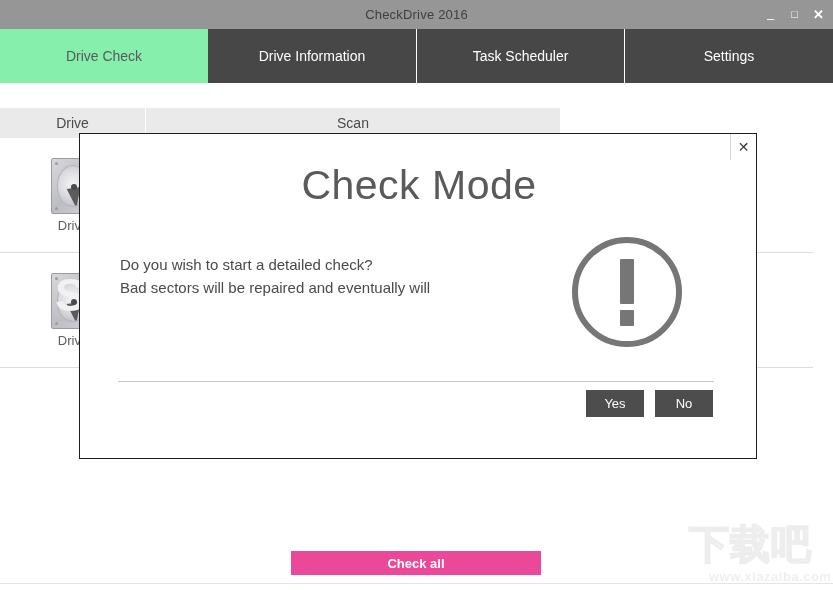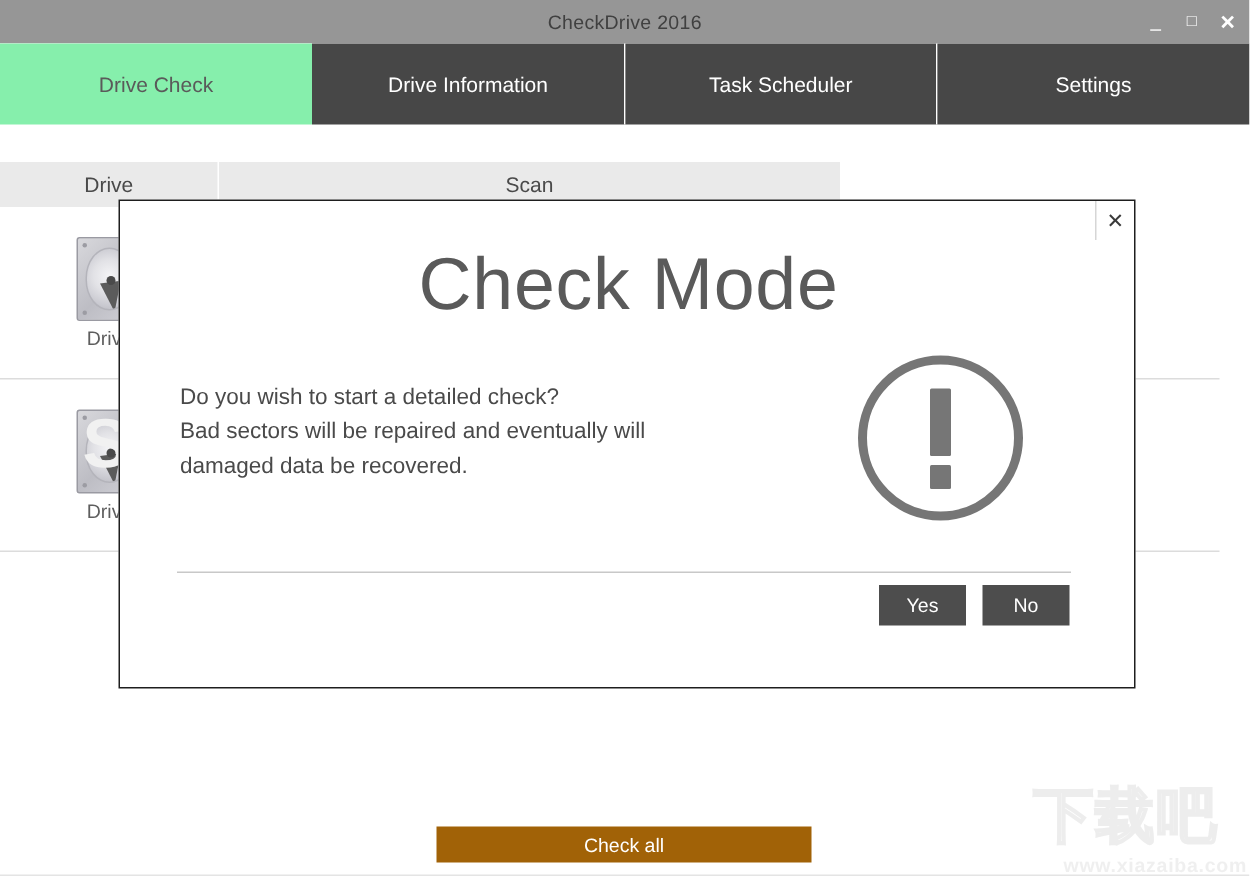--- a/index.html
+++ b/index.html
@@ -194,27 +194,28 @@
     letter-spacing: 8px;
     white-space: nowrap;
     user-select: none;
   }
 
   
   .checkall {
     position: absolute;
     left: 291px; top: 551px;
     width: 250px; height: 24px;
-    background: #a16207;
+    background: #ec4899;
     color: #ffffff;
     font-size: 13px;
     display: flex;
     align-items: center;
     justify-content: center;
     cursor: default;
+    font-weight: bold;
   }
 
   .bottom-rule {
     position: absolute;
     left: 0; top: 583px;
     width: 833px; height: 1px;
     background: #e4e4e4;
   }
 
   
@@ -263,21 +264,21 @@
     font-size: 14px;
     color: #3a3a3a;
     border-left: 1px solid #d6d6d6;
     cursor: default;
   }
   .modal-title {
     position: absolute;
     left: 0; top: 28px;
     width: 678px;
     text-align: center;
-    font-size: 49px;
+    font-size: 41px;
     font-weight: 300;
     color: #5a5a5a;
     letter-spacing: 0.5px;
   }
   .modal-body-text {
     position: absolute;
     left: 40px; top: 119px;
     width: 420px;
     font-size: 15px;
     line-height: 23px;
@@ -430,21 +431,20 @@
 
   <div class="modal">
 
     <div class="modal-close">✕</div>
 
     <div class="modal-title">Check Mode</div>
 
     <div class="modal-body-text">
       <div>Do you wish to start a detailed check?</div>
       <div>Bad sectors will be repaired and eventually will</div>
-      <div>damaged data be recovered.</div>
     </div>
 
     <div class="modal-icon">
       <div class="excl-circle"></div>
       <div class="excl-bar"></div>
       <div class="excl-dot"></div>
     </div>
 
     <div class="modal-divider"></div>
 

